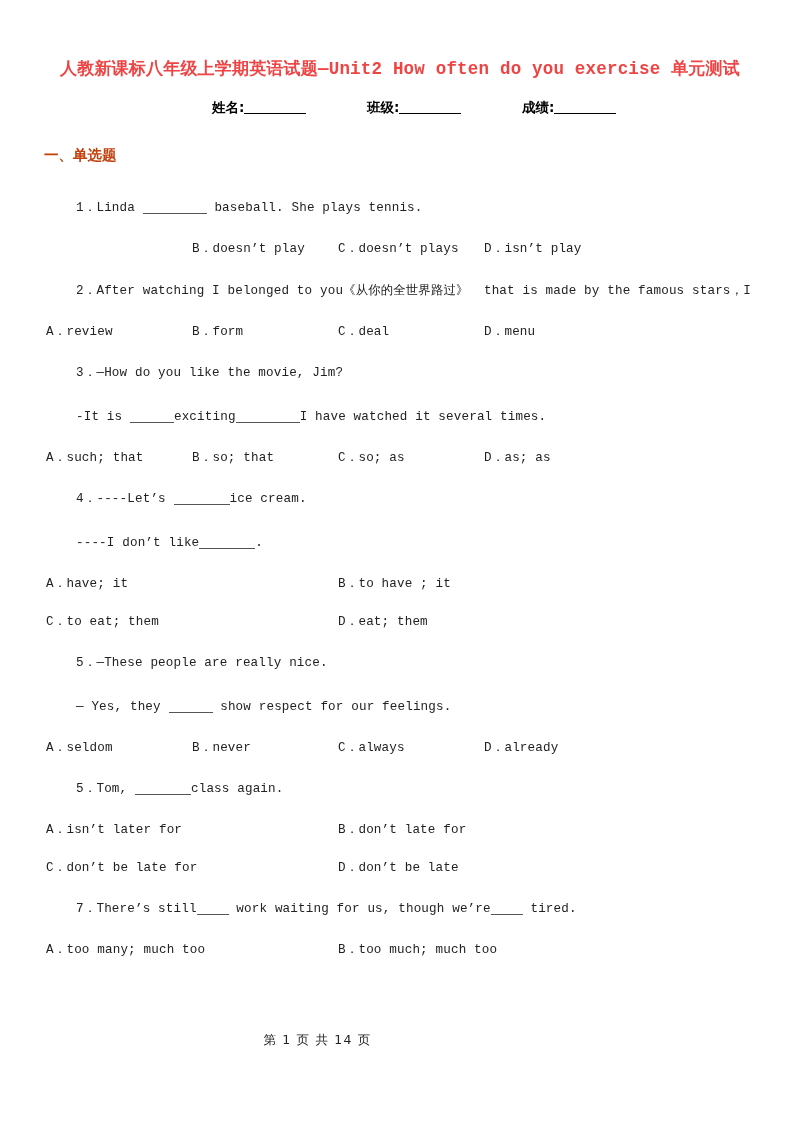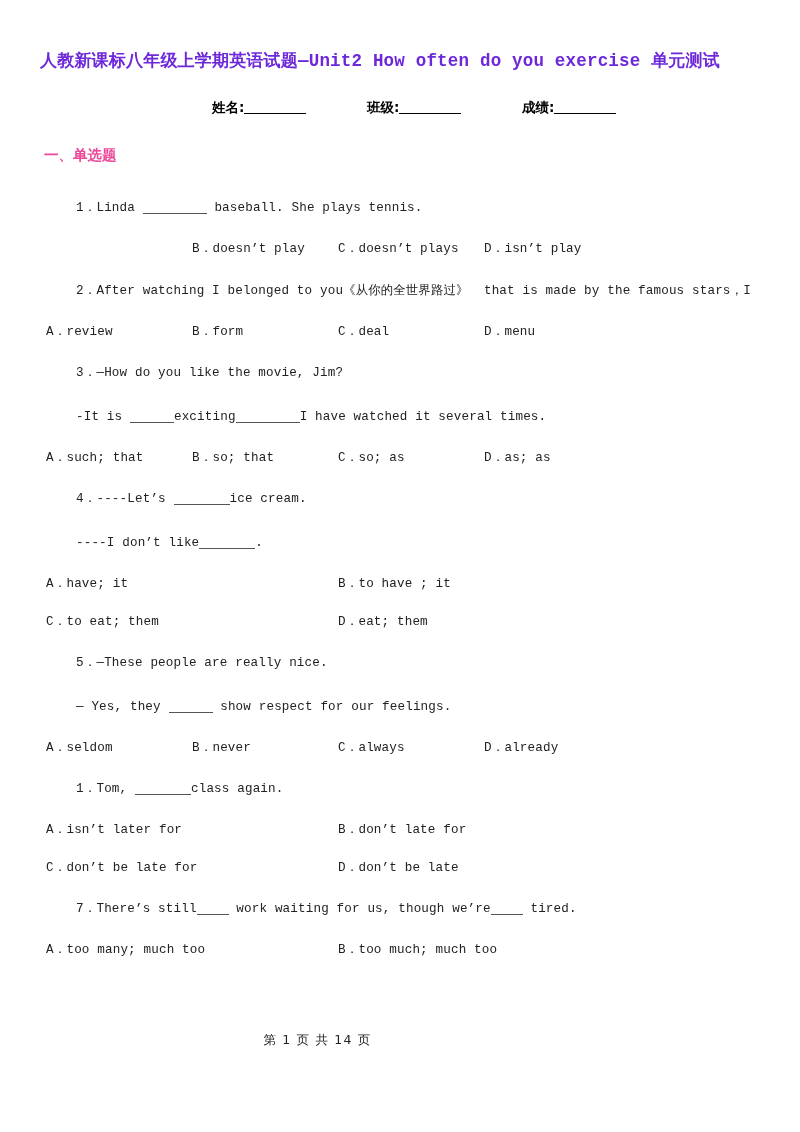--- a/index.html
+++ b/index.html
@@ -19,29 +19,30 @@
   .page {
     width: 800px;
     height: 1132px;
     box-sizing: border-box;
     padding: 0;
     position: relative;
   }
 
   
   .doc-title {
+    text-align: center;
     font-family: "Liberation Mono", "DejaVu Sans Mono", monospace;
     font-size: 17.5px;
     font-weight: 700;
     letter-spacing: 0.2px;
-    color: #6d28d9;
+    color: #ef4444;
     padding: 0;
     margin: 0;
     position: absolute;
-    top: 49px;
+    top: 57px;
     left: 40px;
     width: 720px;
     white-space: nowrap;
   }
   .doc-title .cjk {
     font-family: "DejaVu Sans", sans-serif;
     font-weight: 700;
     font-size: 17px;
   }
 
@@ -74,21 +75,21 @@
   #ident-score { left: 482px; }
 
   
   .section-heading {
     position: absolute;
     top: 146px;
     left: 44px;
     font-family: "DejaVu Sans", sans-serif;
     font-size: 14.5px;
     font-weight: 700;
-    color: #ec4899;
+    color: #c2410c;
     white-space: nowrap;
   }
 
   
   .qbody {
     position: absolute;
     left: 48px;
     top: 186px;
     width: 706px;
     font-family: "Liberation Mono", "DejaVu Sans Mono", monospace;
@@ -237,21 +238,21 @@
       <p class="q-stem cont-indent"><span>— Yes, they </span><span class="ul ul-m"></span><span> show respect for our feelings.</span></p>
       <div class="opts-row">
         <span class="opt c4-a">A．seldom</span>
         <span class="opt c4-b">B．never</span>
         <span class="opt c4-c">C．always</span>
         <span class="opt c4-d">D．already</span>
       </div>
     </div>
 
     <div class="q-block">
-      <p class="q-stem"><span>1．Tom, </span><span class="ul ul-l"></span><span>class again.</span></p>
+      <p class="q-stem"><span>5．Tom, </span><span class="ul ul-l"></span><span>class again.</span></p>
       <div class="opts-row">
         <span class="opt c2-b">B．don’t late for</span>
         <span class="opt c2-a">A．isn’t later for</span>
       </div>
       <div class="opts-row">
         <span class="opt c2-b">D．don’t be late</span>
         <span class="opt c2-a">C．don’t be late for</span>
       </div>
     </div>
 

